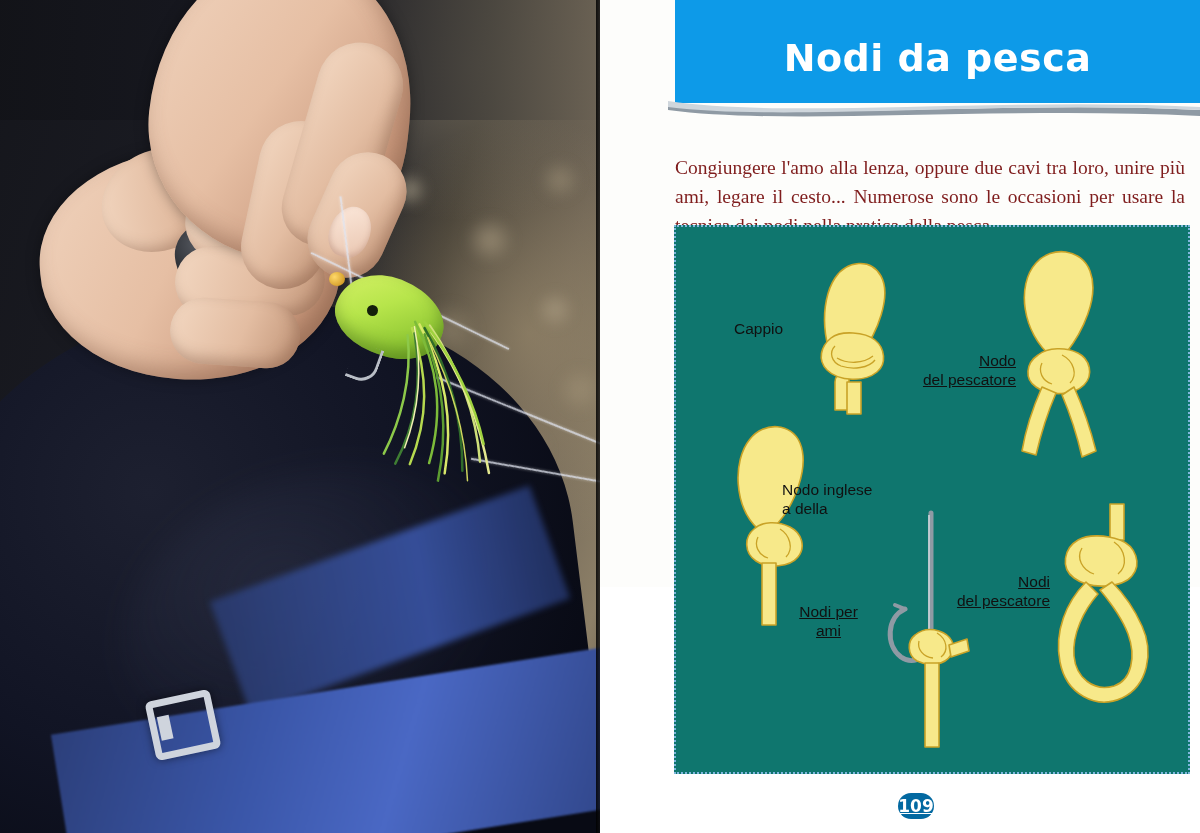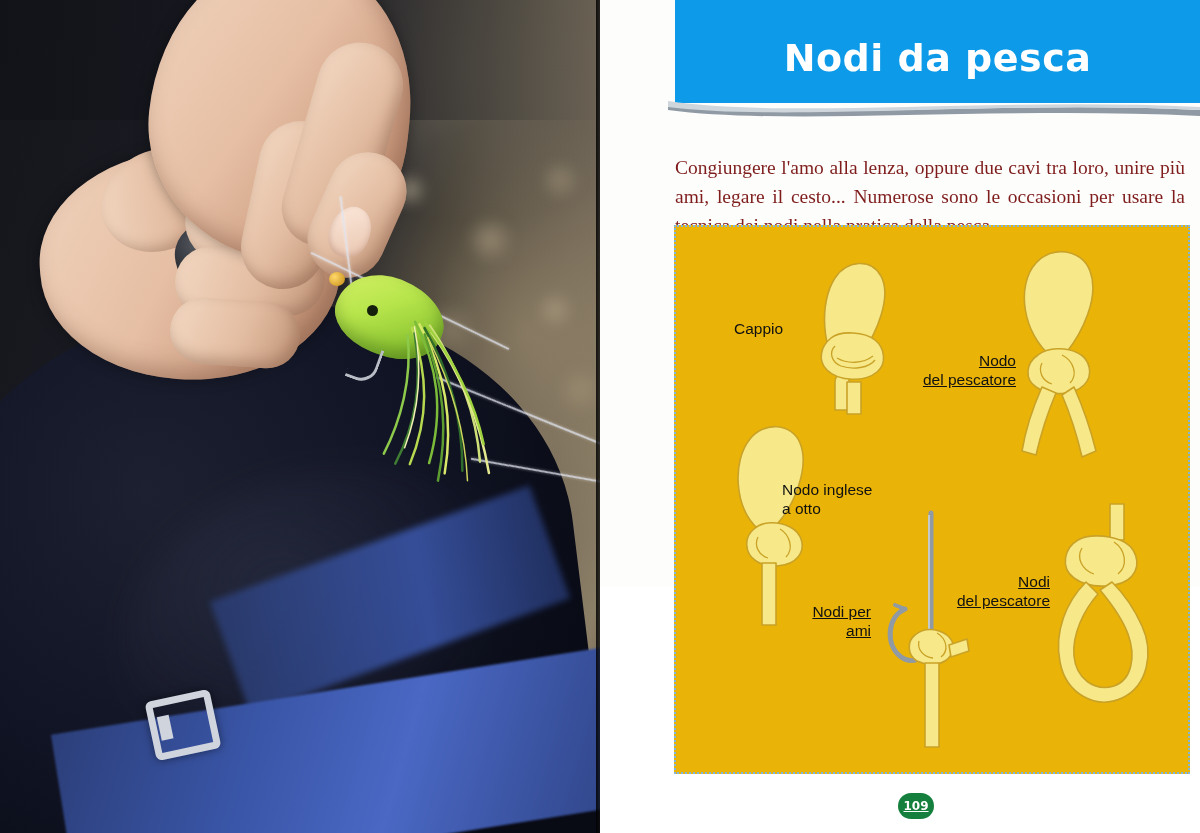--- a/index.html
+++ b/index.html
@@ -213,41 +213,41 @@
     line-height: 1.48;
     color: #7f1d1d;
     text-align: justify;
     margin-top: 8px;
   }
 
   .diagram-box {
     position: absolute;
     left: 74px; top: 225px; width: 512px; height: 545px;
     border: 2px dotted #7fb6dd;
-    background: #eab308;
+    background: #0f766e;
   }
 
   .knot-label {
     position: absolute;
     font-family: "Liberation Sans", sans-serif;
     font-size: 15.5px;
     color: #111;
     line-height: 1.25;
     white-space: pre-line;
   }
   .knot-label.right-al { text-align: right; text-decoration: underline; }
 
   .page-number {
     position: absolute;
     left: 898px; top: 793px;
     width: 36px; height: 26px;
-    background: #15803d;
+    background: #0369a1;
     border-radius: 13px;
     color: #fff;
-    font-size: 12px;
+    font-size: 17px;
     font-weight: bold;
     display: flex; align-items: center; justify-content: center;
     font-family: "DejaVu Sans", sans-serif;
     text-decoration: underline;
   }
   .knot-svg { position: absolute; }
 </style>
 </head>
 <body>
 
@@ -348,39 +348,39 @@
       <svg class="knot-svg" style="left:30px; top:180px;" width="130" height="230" viewBox="0 0 130 230">
         <g fill="#f7e98a" stroke="#c9a227" stroke-width="1.6" stroke-linejoin="round">
           <path d="M52,122 C28,100 26,54 44,32 C58,14 86,16 94,36 C104,60 88,98 72,116 C66,124 66,130 68,136"></path>
           <path d="M48,122 C38,130 38,146 50,154 C62,162 84,160 92,150 C100,140 96,126 84,120 C72,114 56,114 48,122 Z"></path>
           <path d="M52,130 C48,138 52,148 62,151" fill="none" stroke="#c9a227" stroke-width="1.3"></path>
           <path d="M74,122 C84,128 88,142 80,150" fill="none" stroke="#c9a227" stroke-width="1.3"></path>
           <path d="M56,156 L56,218 L70,218 L70,156 Z"></path>
         </g>
       </svg>
       <div class="knot-label" style="left:106px; top:253px;">Nodo inglese
-a otto</div>
+a della</div>
 
       <svg class="knot-svg" style="left:195px; top:278px;" width="130" height="250" viewBox="0 0 130 250">
         <g fill="none" stroke="#8f9aa4" stroke-width="5" stroke-linecap="round">
           <path d="M60,8 L60,128 C60,150 44,162 30,152 C14,140 16,112 34,104"></path>
         </g>
         <g fill="none" stroke="#c6ced4" stroke-width="1.8">
           <path d="M58,10 L58,126"></path>
         </g>
         <path d="M34,104 L24,100" stroke="#8f9aa4" stroke-width="4" stroke-linecap="round" fill="none"></path>
         <g fill="#f7e98a" stroke="#c9a227" stroke-width="1.6" stroke-linejoin="round">
           <path d="M44,130 C36,136 36,150 46,156 C58,162 74,160 80,150 C86,140 80,130 68,126 C58,123 50,125 44,130 Z"></path>
           <path d="M48,136 C46,144 52,152 62,153" fill="none" stroke="#c9a227" stroke-width="1.3"></path>
           <path d="M66,128 C76,134 78,146 70,152" fill="none" stroke="#c9a227" stroke-width="1.3"></path>
           <path d="M54,158 L54,242 L68,242 L68,158 Z"></path>
           <path d="M78,140 L96,134 L98,146 L80,152 Z"></path>
         </g>
       </svg>
-      <div class="knot-label right-al" style="left:110px; top:375px; width:85px;">Nodi per
+      <div class="knot-label right-al" style="left:110px; top:375px; width:85px;text-align:center;">Nodi per
 ami</div>
 
       <svg class="knot-svg" style="left:350px; top:265px;" width="150" height="250" viewBox="0 0 150 250">
         <g fill="#f7e98a" stroke="#c9a227" stroke-width="1.6" stroke-linejoin="round">
           <path d="M84,12 L84,48 L98,48 L98,12 Z"></path>
           <path d="M52,48 C38,56 34,76 48,86 C64,98 96,96 106,84 C116,72 110,54 94,48 C80,43 62,42 52,48 Z"></path>
           <path d="M56,56 C50,66 56,78 68,82" fill="none" stroke="#c9a227" stroke-width="1.3"></path>
           <path d="M88,50 C100,58 102,74 92,82" fill="none" stroke="#c9a227" stroke-width="1.3"></path>
           <path d="M60,90 C40,110 28,140 34,170 C40,202 70,218 96,206 C122,194 128,160 116,134 C108,116 96,100 86,90 L74,98 C84,110 96,126 102,142 C110,164 106,188 88,194 C68,200 50,186 48,164 C46,142 58,118 72,102 Z"></path>
         </g>

